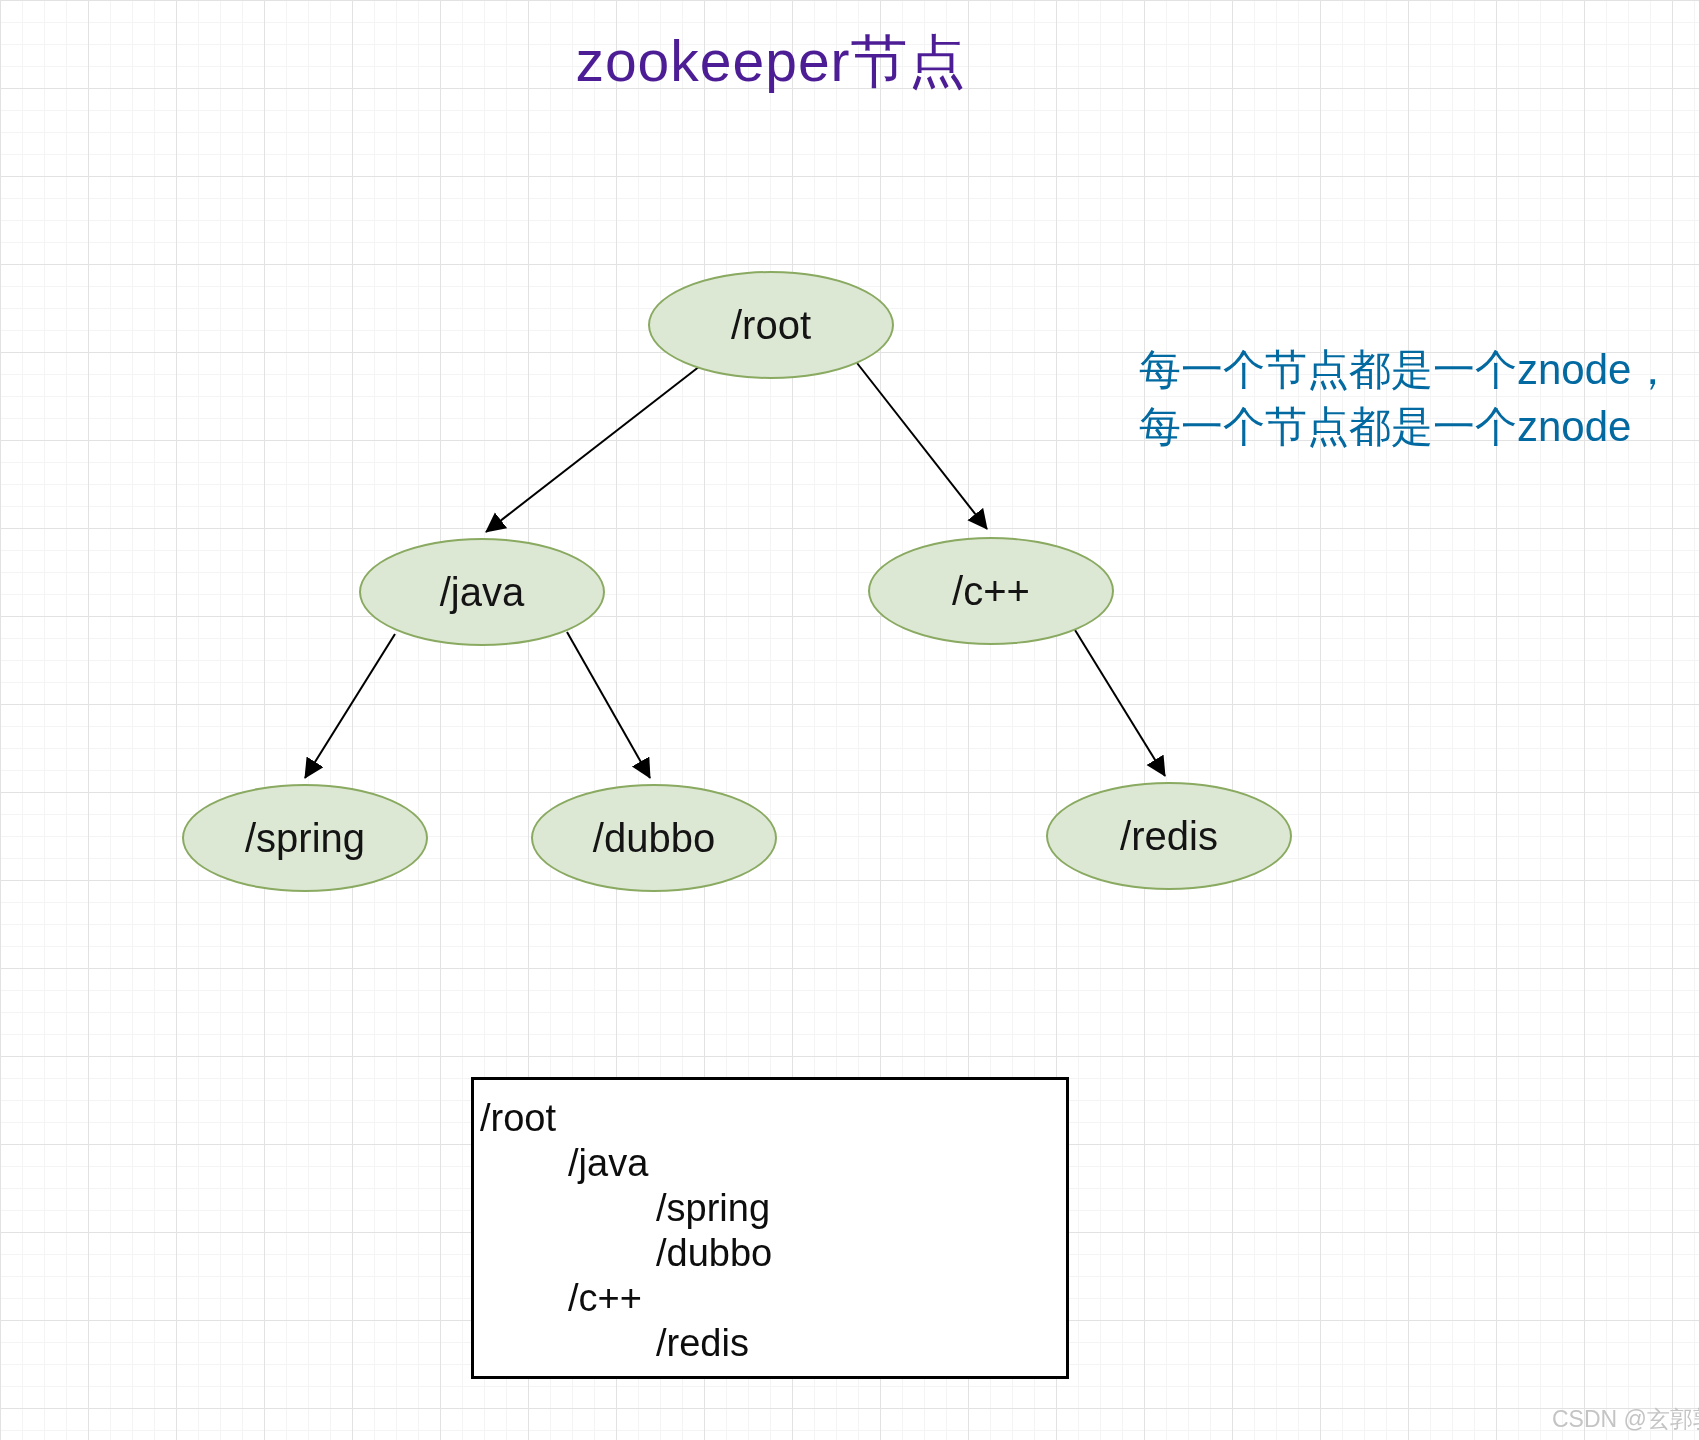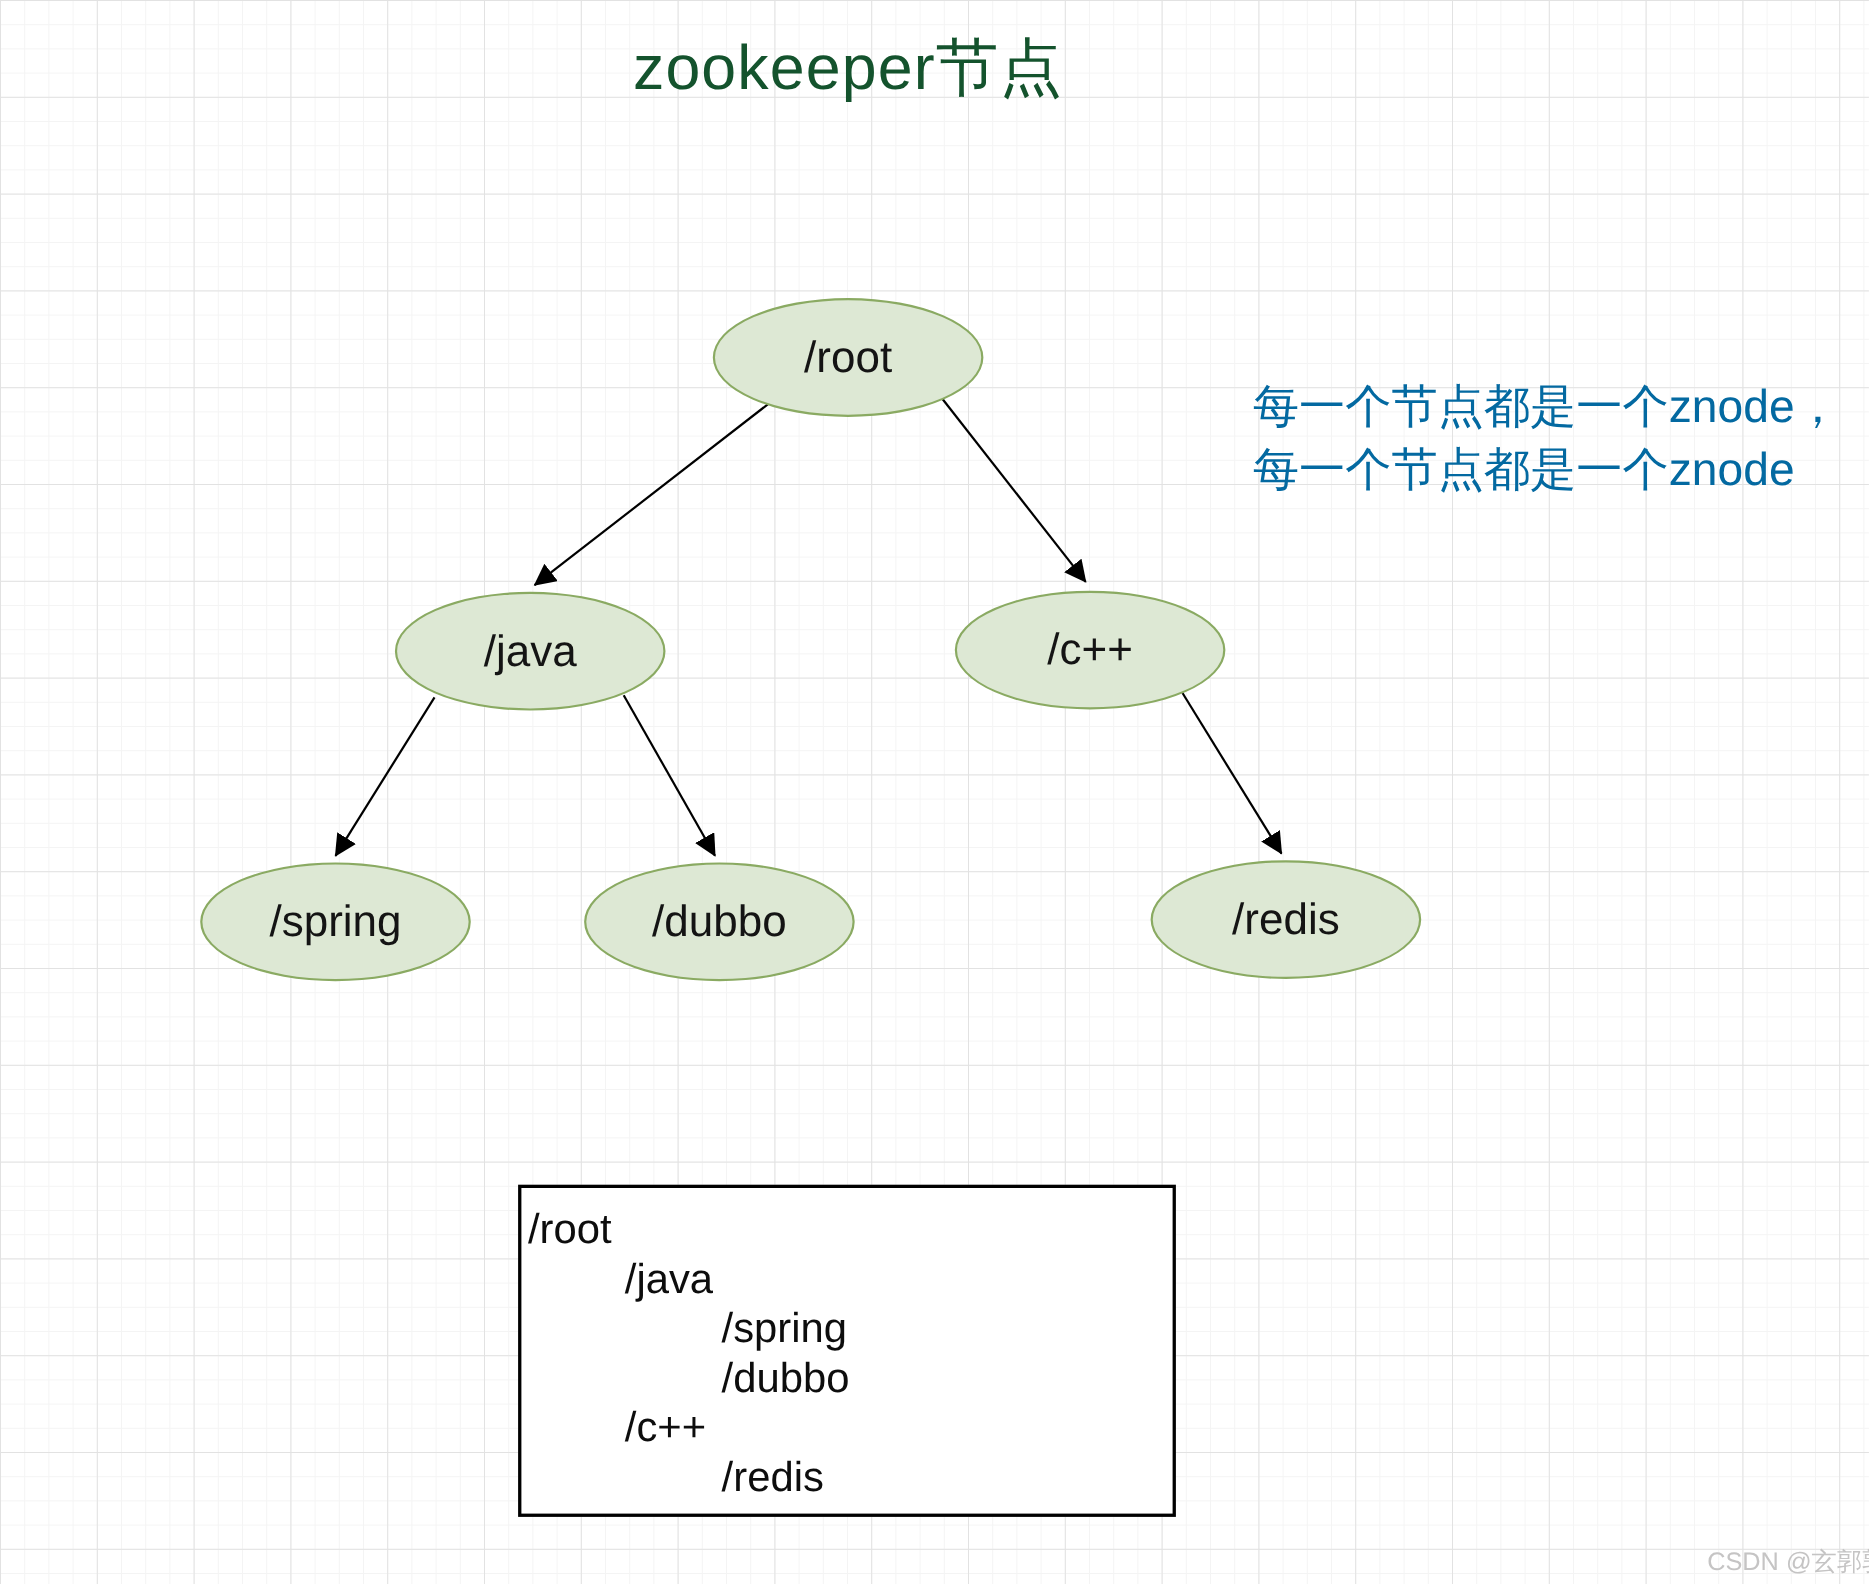--- a/index.html
+++ b/index.html
@@ -30,21 +30,21 @@
 
   .diagram-title {
     position: absolute;
     left: 771px;
     top: 24px;
     transform: translateX(-50%);
     font-size: 57px;
     font-weight: 500;
     letter-spacing: 1px;
     white-space: nowrap;
-    color: #14532d;
+    color: #4c1d95;
   }
 
   .annotation {
     position: absolute;
     left: 1139px;
     top: 341px;
     font-size: 42px;
     line-height: 57px;
     font-weight: 500;
     color: #0369a1;

